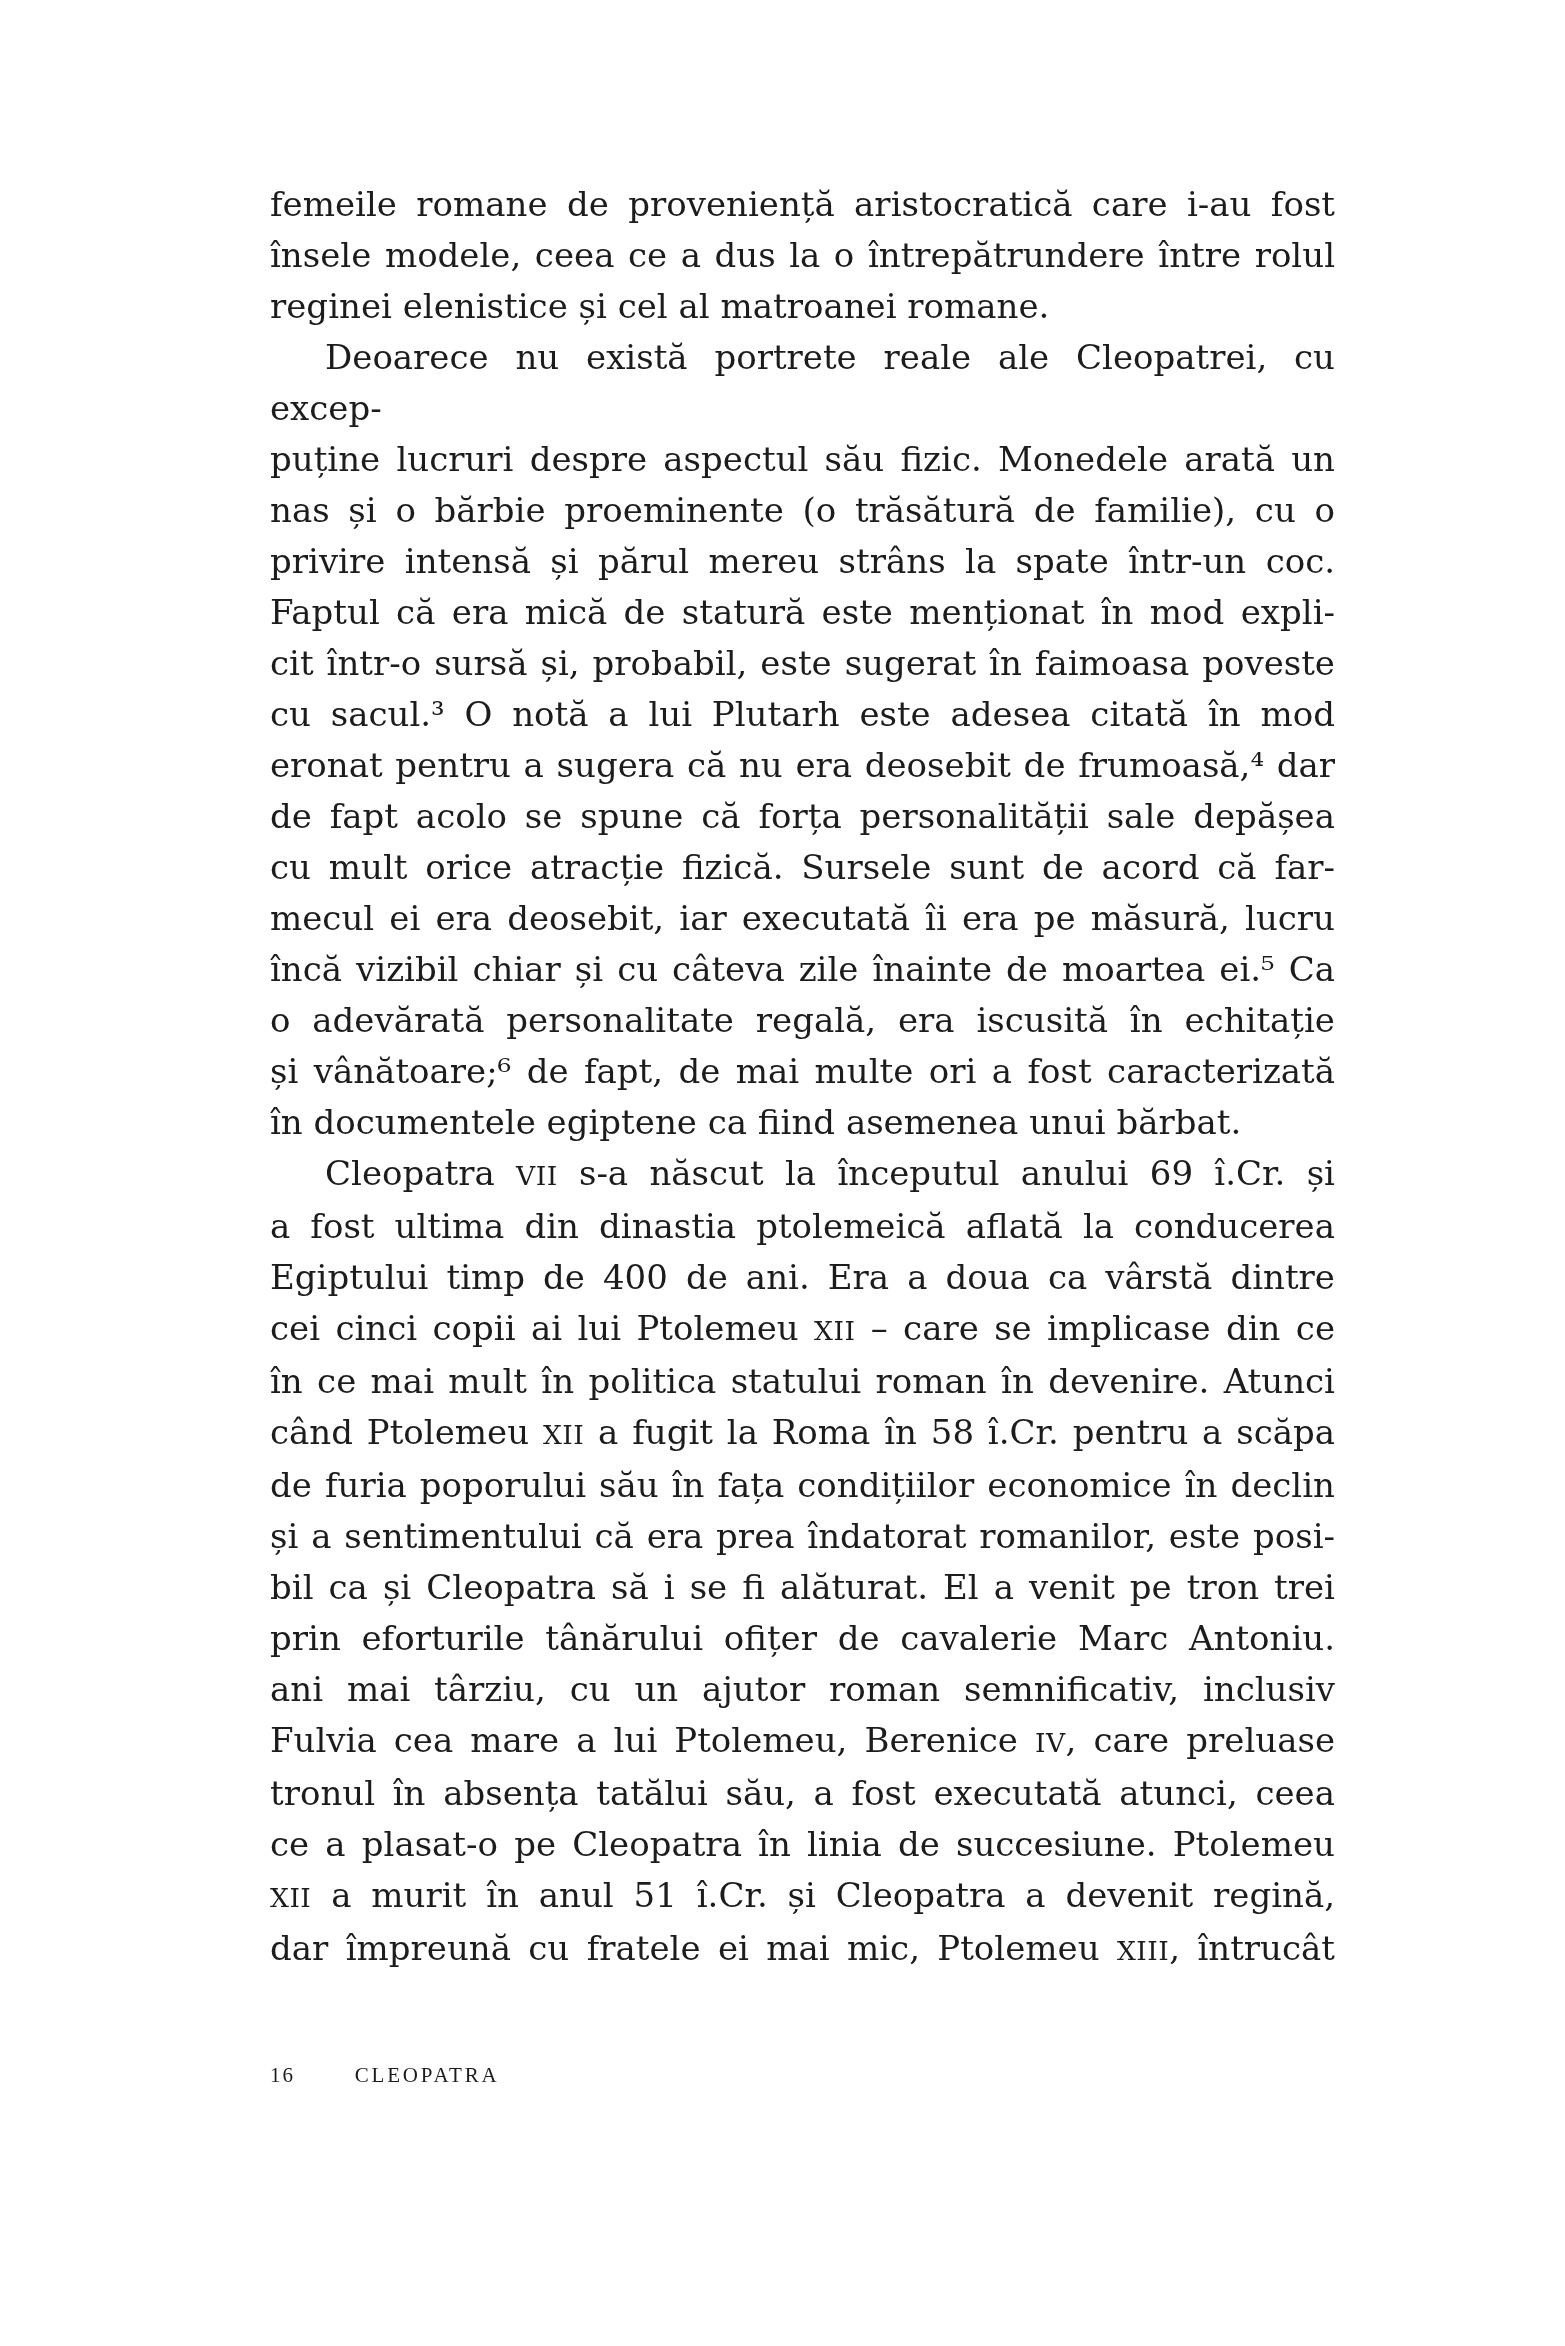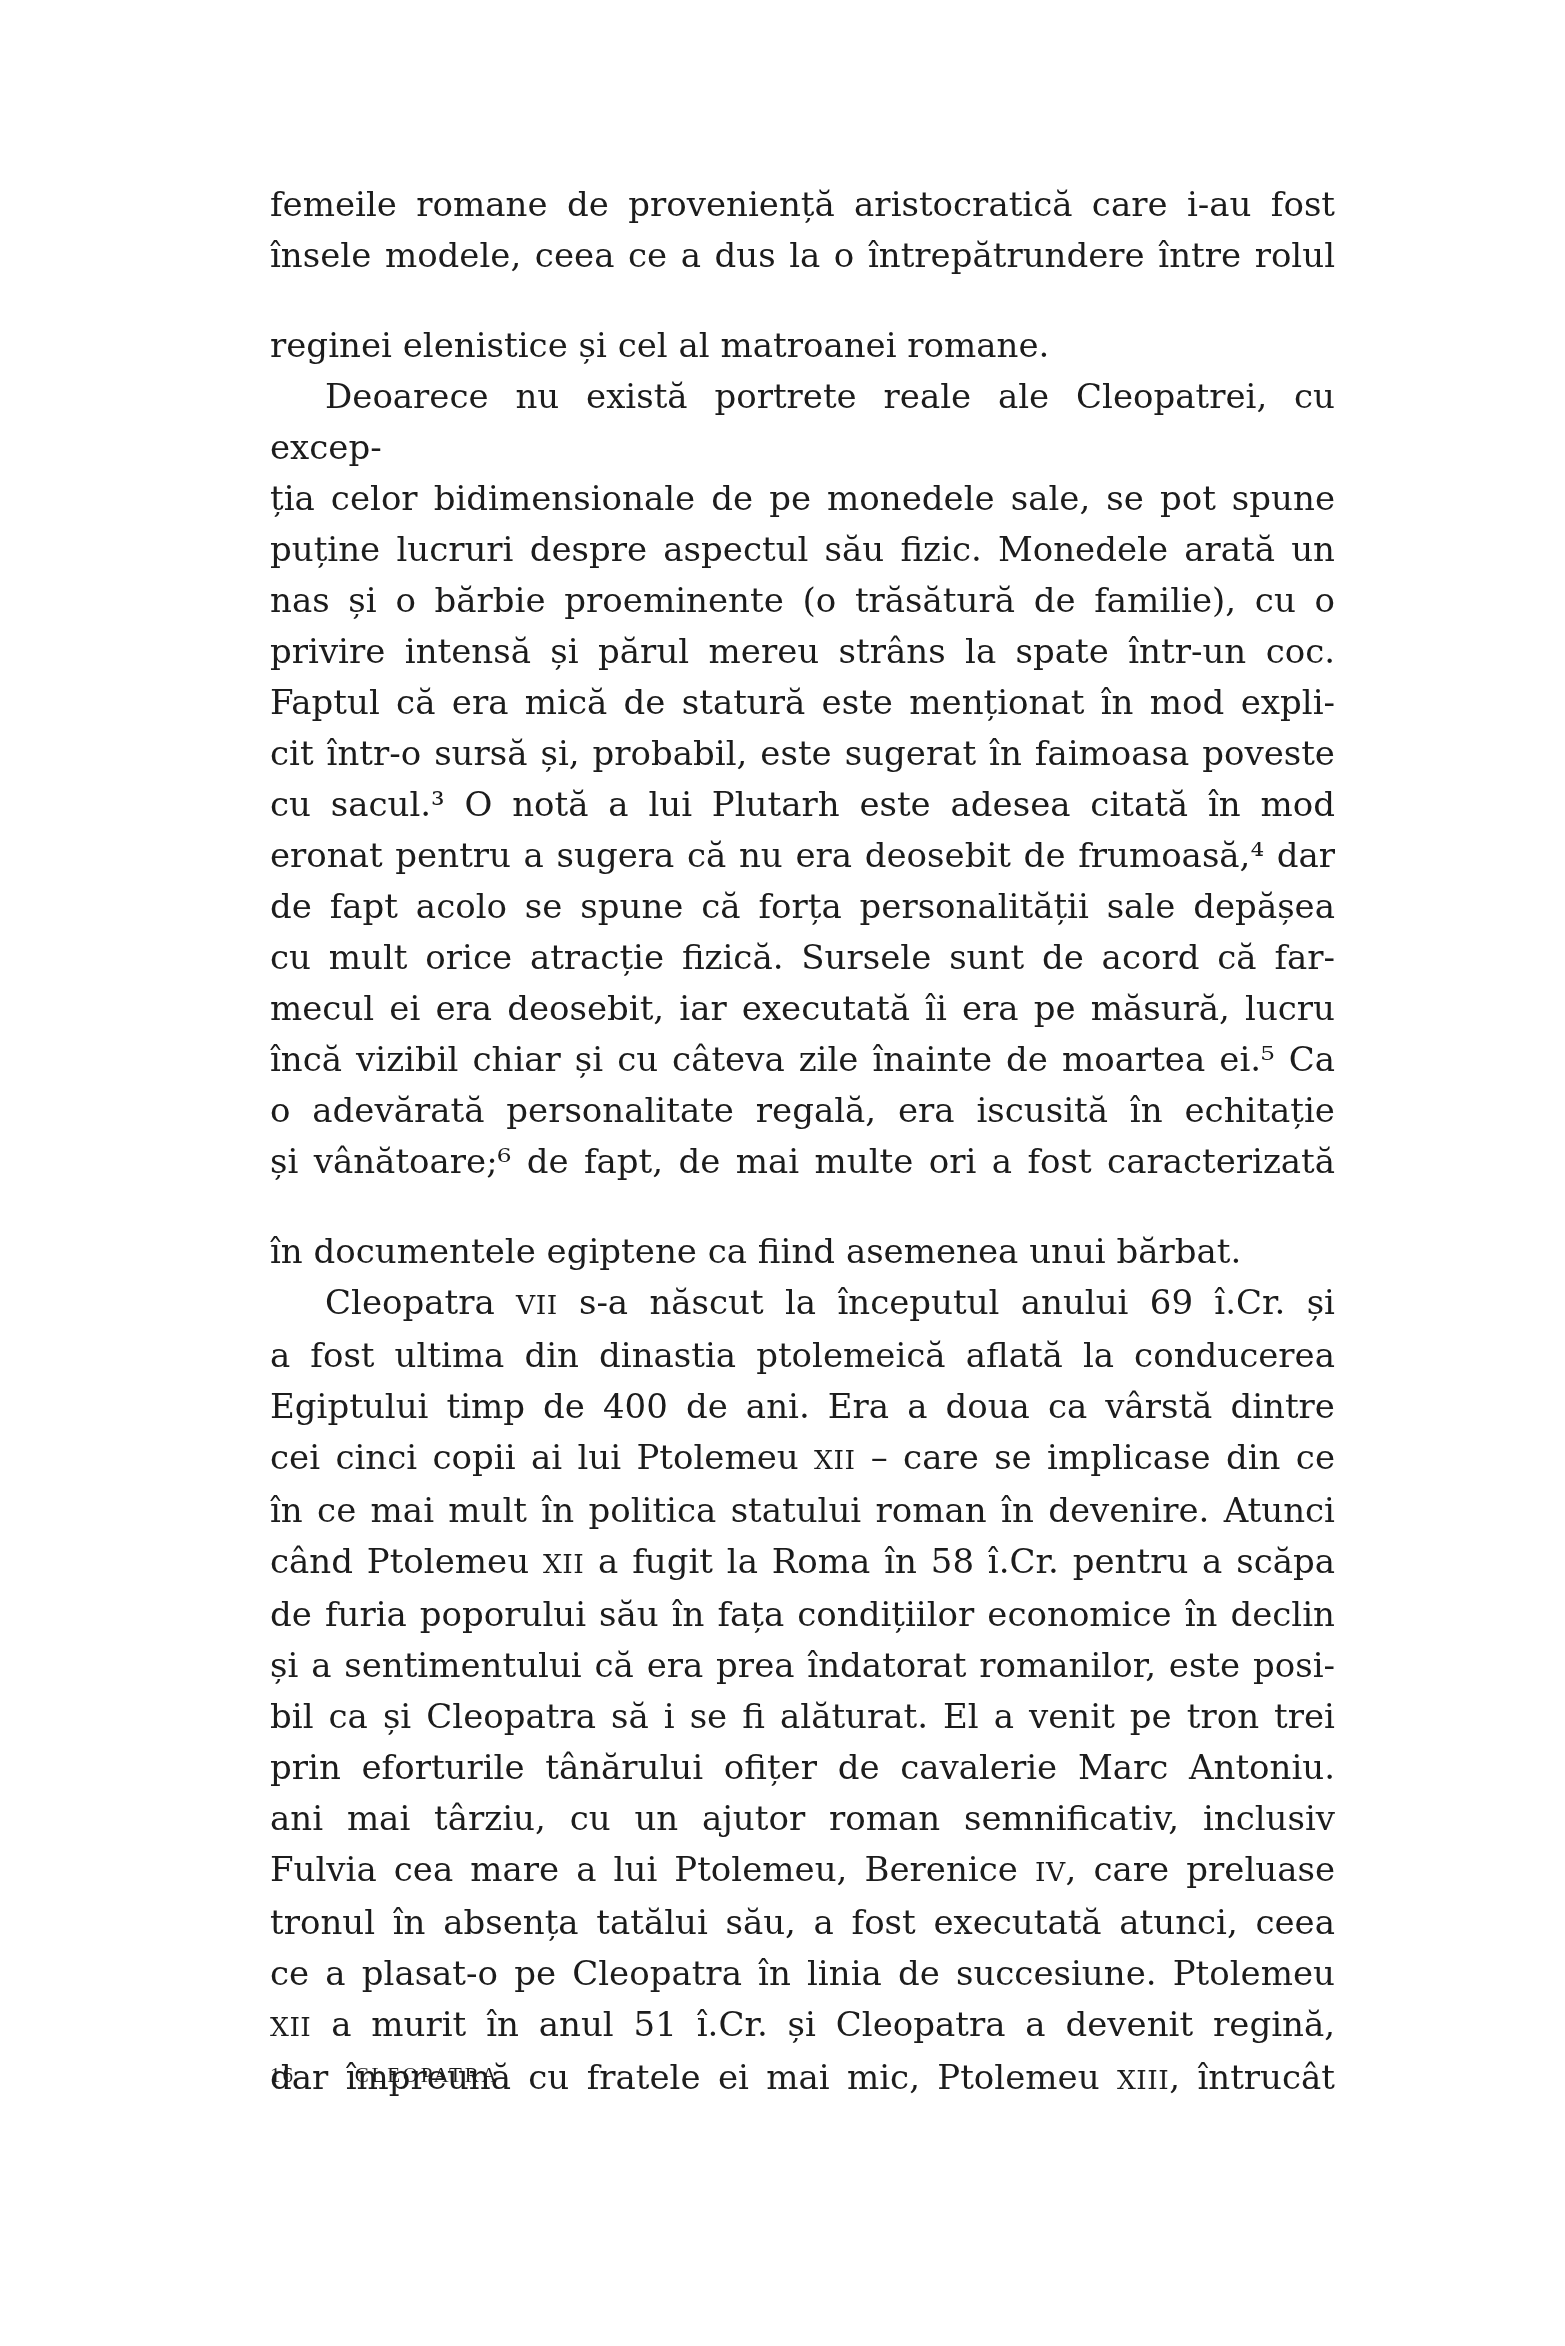--- a/index.html
+++ b/index.html
@@ -22,21 +22,20 @@
   }
   .para { margin: 0; }
   .line {
     text-align: justify;
     text-align-last: justify;
     -moz-text-align-last: justify;
     white-space: normal;
   }
   .line.end {
     text-align-last: left;
-    margin-top: 39px;
     -moz-text-align-last: left;
   }
   .line.indent { text-indent: 55px; }
   .sc { font-size: 0.78em; letter-spacing: 0.5px; }
   .footer {
     position: absolute;
     left: 270px;
     top: 2059px;
     color: #1c1c1c;
     font-family: "Liberation Serif", serif;
@@ -51,21 +50,20 @@
 
 <div class="page">
   <main class="text-block">
       <div class="para">
         <div class="line"><span>femeile romane de proveniență aristocratică care i-au fost</span></div>
         <div class="line"><span>însele modele, ceea ce a dus la o întrepătrundere între rolul</span></div>
         <div class="line end"><span>reginei elenistice și cel al matroanei romane.</span></div>
       </div>
       <div class="para">
         <div class="line indent"><span>Deoarece nu există portrete reale ale Cleopatrei, cu excep-</span></div>
-        <div class="line"><span>ția celor bidimensionale de pe monedele sale, se pot spune</span></div>
         <div class="line"><span>puține lucruri despre aspectul său fizic. Monedele arată un</span></div>
         <div class="line"><span>nas și o bărbie proeminente (o trăsătură de familie), cu o</span></div>
         <div class="line"><span>privire intensă și părul mereu strâns la spate într-un coc.</span></div>
         <div class="line"><span>Faptul că era mică de statură este menționat în mod expli-</span></div>
         <div class="line"><span>cit într-o sursă și, probabil, este sugerat în faimoasa poveste</span></div>
         <div class="line"><span>cu sacul.³ O notă a lui Plutarh este adesea citată în mod</span></div>
         <div class="line"><span>eronat pentru a sugera că nu era deosebit de frumoasă,⁴ dar</span></div>
         <div class="line"><span>de fapt acolo se spune că forța personalității sale depășea</span></div>
         <div class="line"><span>cu mult orice atracție fizică. Sursele sunt de acord că far-</span></div>
         <div class="line"><span>mecul ei era deosebit, iar executată îi era pe măsură, lucru</span></div>

